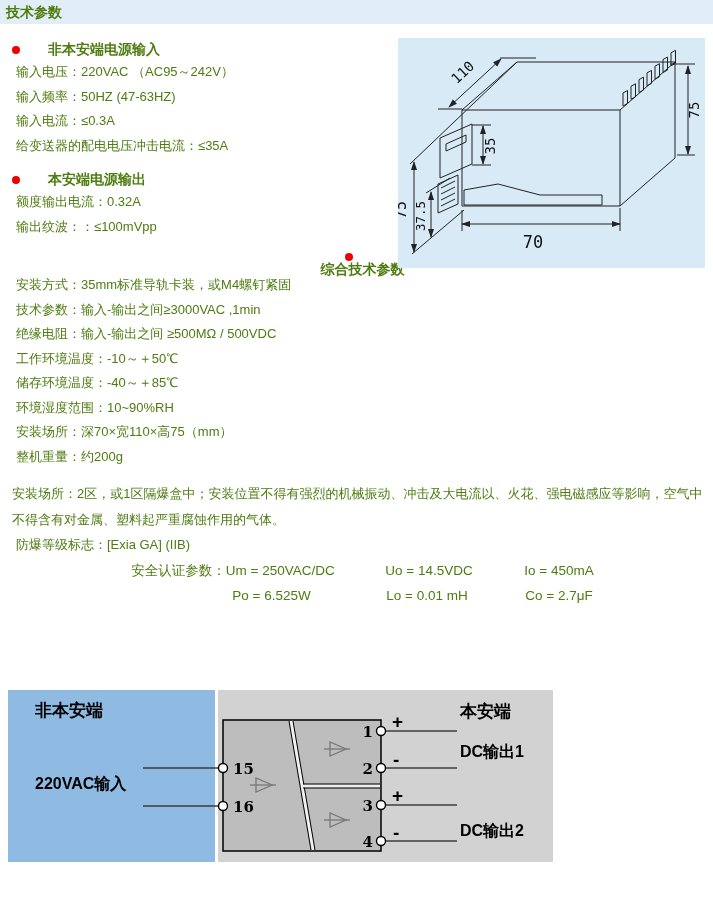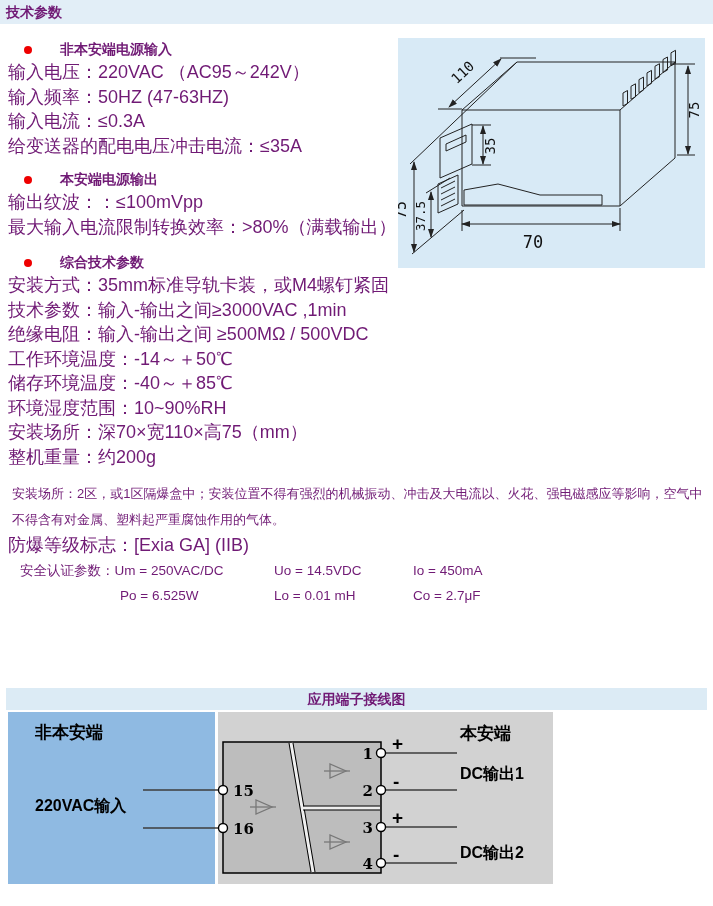--- a/index.html
+++ b/index.html
@@ -1,36 +1,36 @@
 <!DOCTYPE html>
 <html><head>
 <meta charset="utf-8">
 <style>
   html,body{margin:0;padding:0;background:#fff;}
   .page{position:relative;width:713px;height:906px;background:#fff;
-        font-family:"Liberation Sans",sans-serif;color:#701a75;overflow:hidden;}
+        font-family:"Liberation Sans",sans-serif;color:#4d7c0f;overflow:hidden;}
 
   
   .title-bar{height:24px;line-height:24px;background:#e2eef7;
              font-size:14px;font-weight:bold;padding-left:6px;}
 
   
   .content{position:relative;height:664px;padding-top:8px;box-sizing:border-box;}
 
   .sec-heading{display:flex;align-items:center;height:20px;padding-left:12px;
-               font-size:14px;font-weight:bold;margin-left:12px;}
+               font-size:14px;font-weight:bold;}
   .sec-heading .bullet{width:8px;height:8px;border-radius:50%;background:#ee0000;
                        margin-right:28px;flex:0 0 auto;}
-  .m8{margin-top:8px;} .m12{margin-top:12px;align-items:center;} .m14{margin-top:14px;}
-
-  .spec-line{padding-left:8px;line-height:24.5px;font-size:18px;white-space:nowrap;}
+  .m8{margin-top:8px;} .m12{margin-top:12px;align-items:center;} .m14{margin-top:14px;flex-direction:column;}
+
+  .spec-line{padding-left:16px;line-height:24.5px;font-size:13px;white-space:nowrap;}
 
   .install-note{margin:12px 8px 0 12px;width:694px;font-size:13px;line-height:26px;}
 
-  .cert-row{display:flex;padding-left:20px;line-height:25px;font-size:13.5px;}
+  .cert-row{display:flex;padding-left:12px;line-height:25px;font-size:13.5px;justify-content:center;}
   .cert-c1{width:235px;flex:0 0 auto;}
   .cert-c2{width:139px;flex:0 0 auto;margin-left:19px;}
   .cert-row.row2 .cert-c1{box-sizing:border-box;padding-left:100px;}
 
   
   .drawing-panel{position:absolute;left:398px;top:14px;width:307px;height:230px;
                  background:#d8eaf6;}
   .drawing-panel svg{display:block;}
   .dim-text{fill:#111;font-family:"DejaVu Sans Mono",monospace;}
 
@@ -109,52 +109,51 @@
     </div>
     <div class="spec-line">输入电压：220VAC （AC95～242V）</div>
     <div class="spec-line">输入频率：50HZ (47-63HZ)</div>
     <div class="spec-line">输入电流：≤0.3A</div>
     <div class="spec-line">给变送器的配电电压冲击电流：≤35A</div>
 
     <div class="sec-heading m12">
       <span class="bullet"></span>
       <span>本安端电源输出</span>
     </div>
+    <div class="spec-line">额度输出电流：0.32A</div>
     <div class="spec-line">输出纹波：：≤100mVpp</div>
-    <div class="spec-line">最大输入电流限制转换效率：&gt;80%（满载输出）</div>
 
     <div class="sec-heading m14">
       <span class="bullet"></span>
       <span>综合技术参数</span>
     </div>
     <div class="spec-line">安装方式：35mm标准导轨卡装，或M4螺钉紧固</div>
     <div class="spec-line">技术参数：输入-输出之间≥3000VAC ,1min</div>
     <div class="spec-line">绝缘电阻：输入-输出之间 ≥500MΩ / 500VDC</div>
-    <div class="spec-line">工作环境温度：-14～＋50℃</div>
+    <div class="spec-line">工作环境温度：-10～＋50℃</div>
     <div class="spec-line">储存环境温度：-40～＋85℃</div>
     <div class="spec-line">环境湿度范围：10~90%RH</div>
     <div class="spec-line">安装场所：深70×宽110×高75（mm）</div>
     <div class="spec-line">整机重量：约200g</div>
     <p class="install-note">安装场所：2区，或1区隔爆盒中；安装位置不得有强烈的机械振动、冲击及大电流以、火花、强电磁感应等影响，空气中不得含有对金属、塑料起严重腐蚀作用的气体。</p>
 
     <div class="spec-line">防爆等级标志：[Exia GA] (IIB)</div>
     <div class="cert-row">
       <span class="cert-c1">安全认证参数：Um = 250VAC/DC</span>
       <span class="cert-c2">Uo = 14.5VDC</span>
       <span class="cert-c3">Io = 450mA</span>
     </div>
     <div class="cert-row row2">
       <span class="cert-c1">Po = 6.525W</span>
       <span class="cert-c2">Lo = 0.01 mH</span>
       <span class="cert-c3">Co = 2.7μF</span>
     </div>
   </div>
 
   <div class="wiring">
-    <div class="wiring-title">应用端子接线图</div>
     <svg width="713" height="176" viewBox="0 0 713 176">
 
       <rect x="8" y="2" width="207" height="172" fill="#8fbae2"></rect>
       <rect x="218" y="2" width="335" height="172" fill="#d2d2d2"></rect>
 
       <rect x="223" y="32" width="158" height="131" fill="#bdbdbd" stroke="#000" stroke-width="1.5"></rect>
 
       <path d="M291,33 L313,162" stroke="#efefef" stroke-width="3.4" fill="none"></path>
       <path d="M289,33 L311,162 M293,33 L315,162" stroke="#000" stroke-width="1" fill="none"></path>
 

